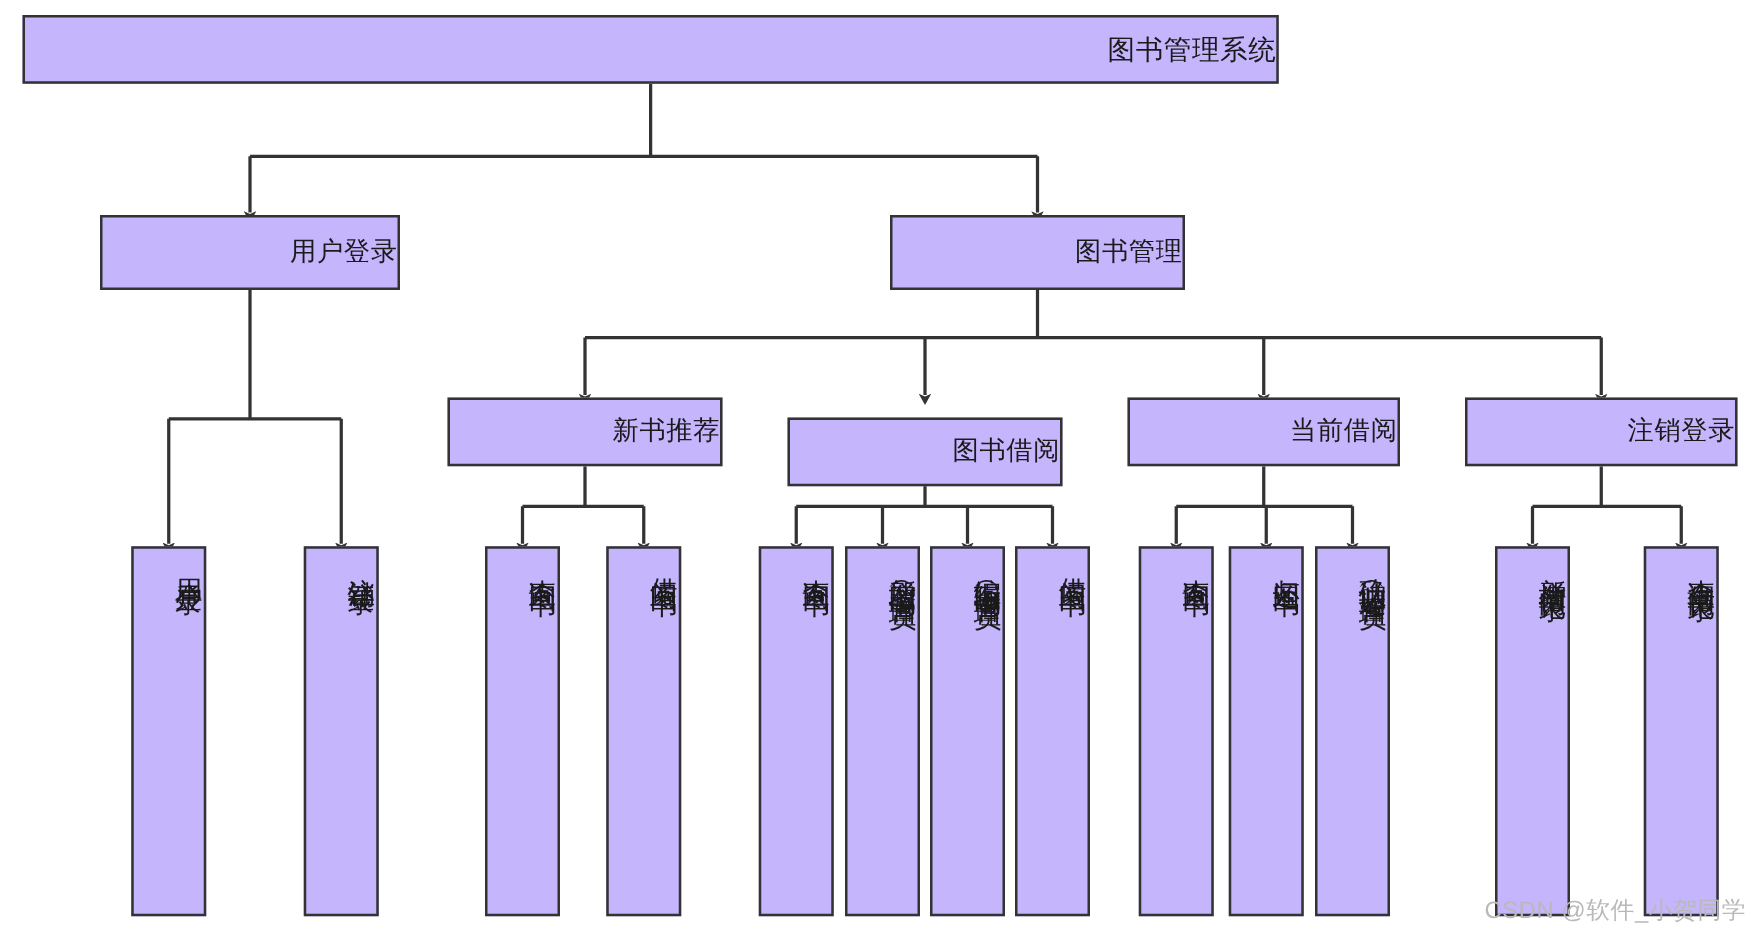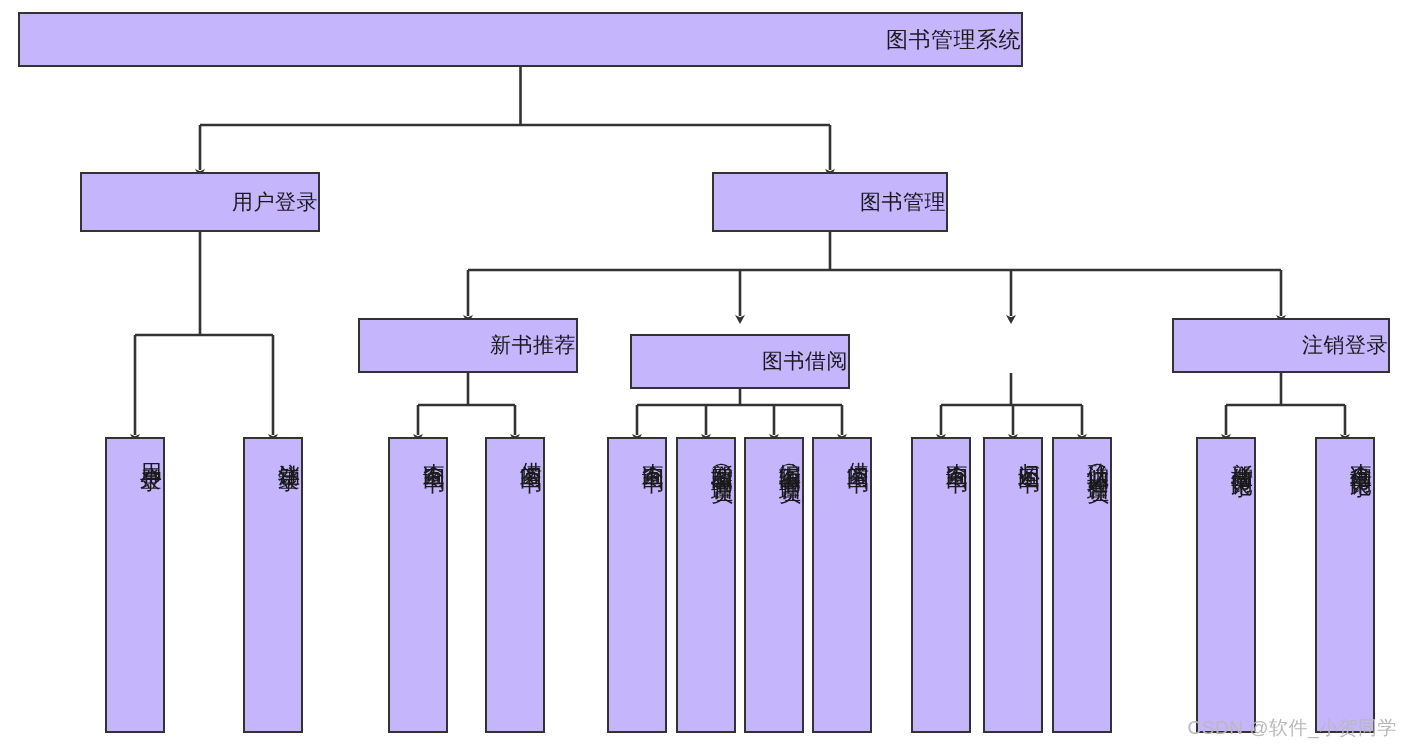--- a/index.html
+++ b/index.html
@@ -128,20 +128,23 @@
   </div>
 
   <div class="node level-2" id="node-new_book_rec" style="left: 358px; top: 318px; width: 220px; height: 55px;">
     <span class="label">新书推荐</span>
   </div>
 
   <div class="node level-2" id="node-book_borrow" style="left: 630px; top: 334px; width: 220px; height: 55px;">
     <span class="label">图书借阅</span>
   </div>
 
+  <div class="node level-2" id="node-current_borrow" style="left: 902px; top: 318px; width: 218px; height: 55px;">
+    <span class="label">当前借阅</span>
+  </div>
 
   <div class="node level-2" id="node-borrow_record" style="left: 1172px; top: 318px; width: 218px; height: 55px;">
     <span class="label">注销登录</span>
   </div>
 
   <div class="node leaf" id="node-leaf_user_login" style="left: 105px; top: 437px; width: 60px; height: 296px;">
     <span class="label">用户登录</span>
   </div>
 
   <div class="node leaf" id="node-leaf_logout" style="left: 243px; top: 437px; width: 60px; height: 296px;">

